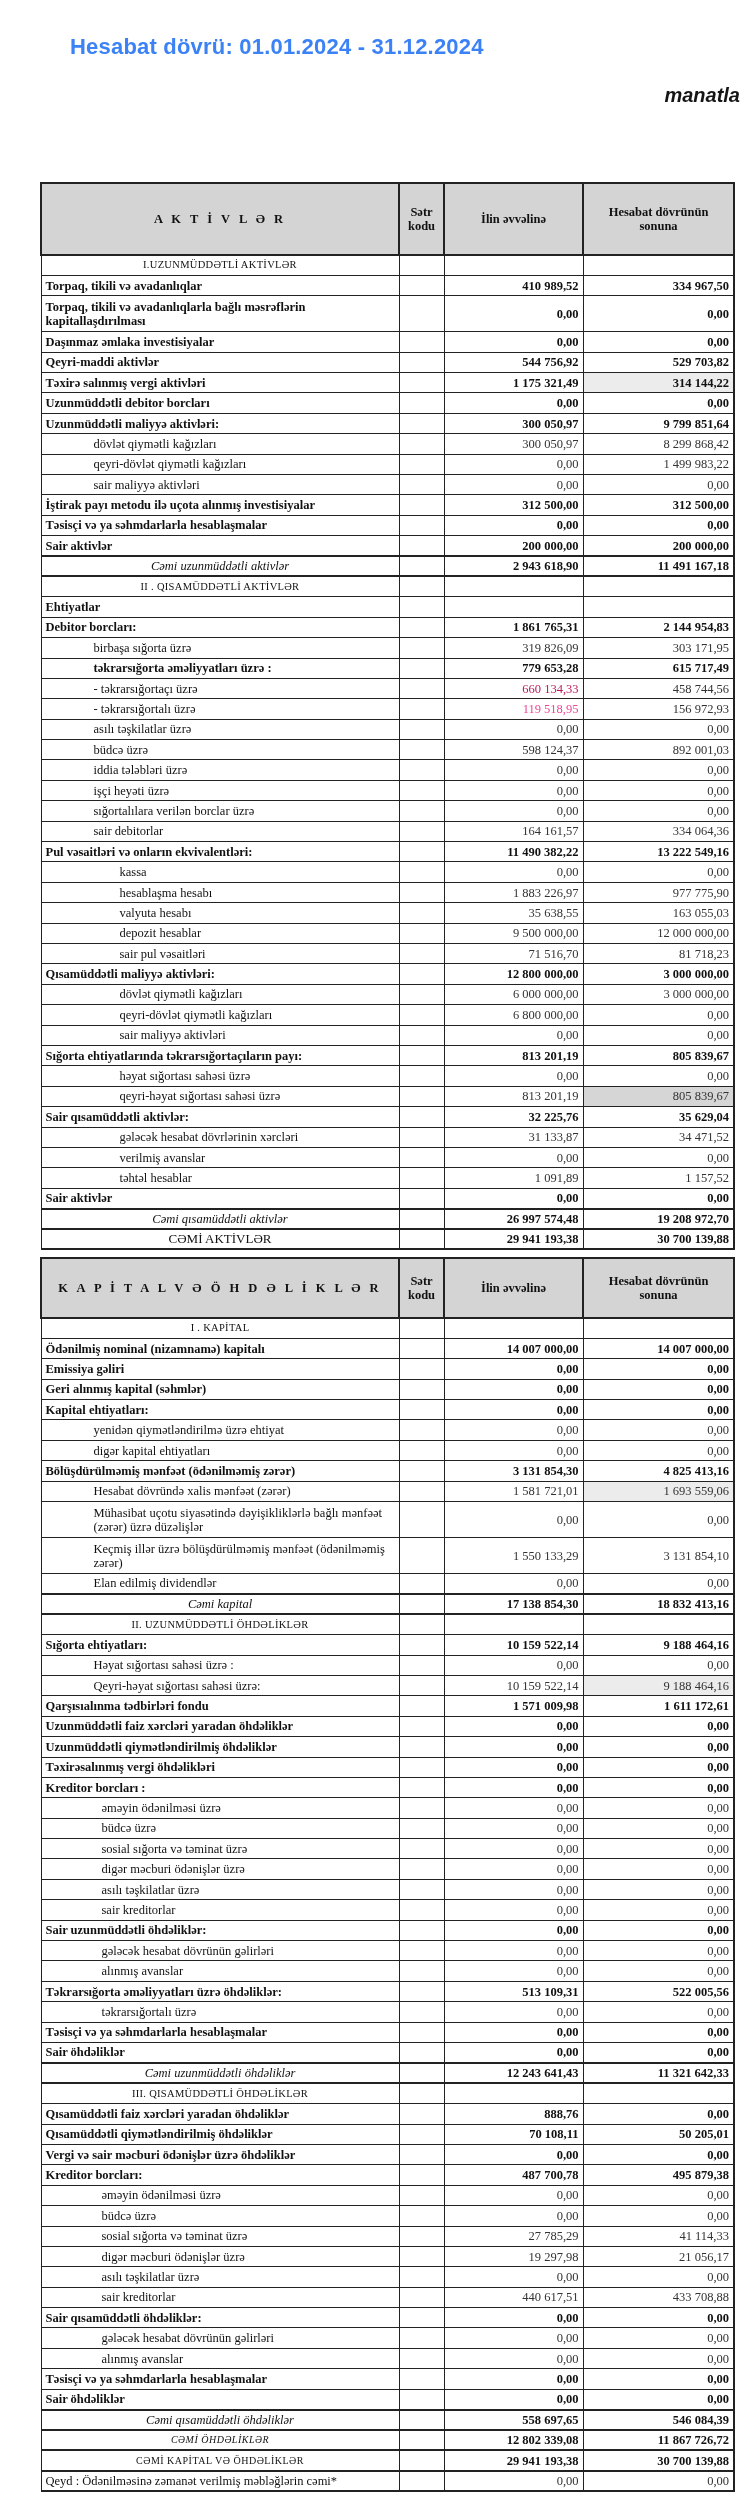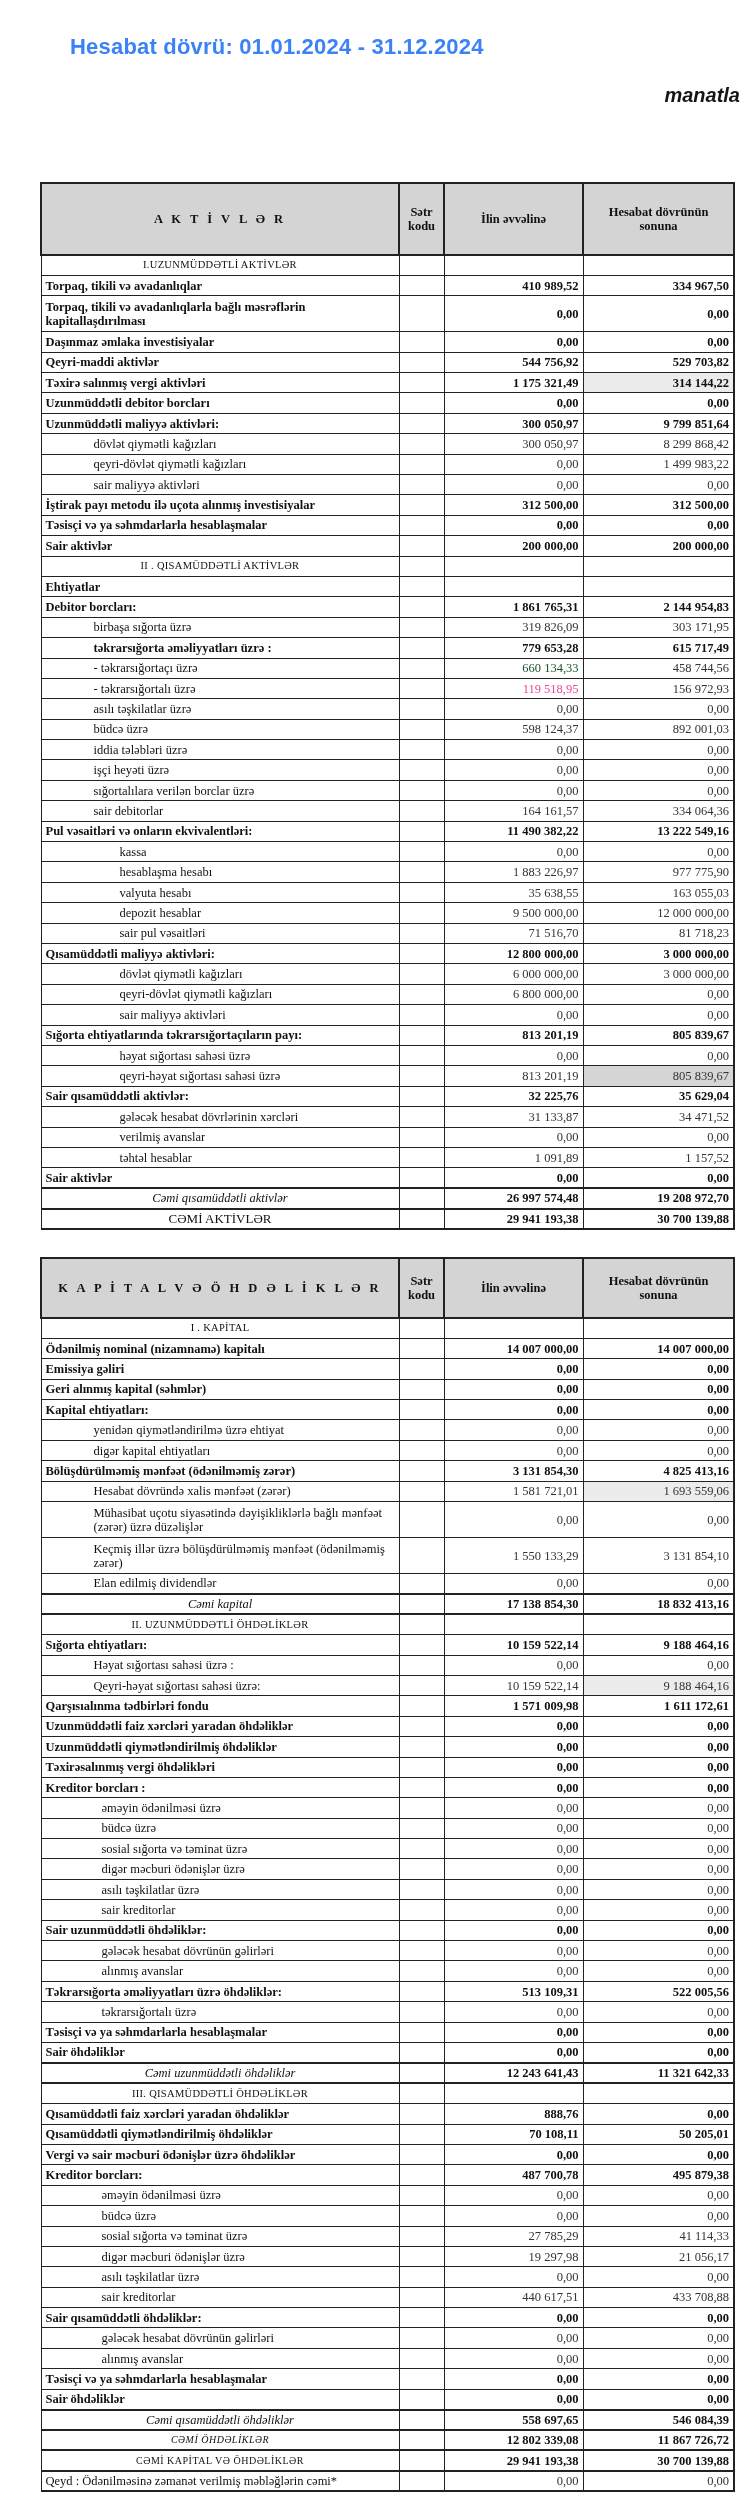--- a/index.html
+++ b/index.html
@@ -136,20 +136,26 @@
         <td class="code"></td>
         <td class="num">0,00</td>
         <td class="num last">0,00</td>
       </tr>
       <tr class="r b">
         <td class="lbl">Sair aktivlər</td>
         <td class="code"></td>
         <td class="num">200 000,00</td>
         <td class="num last">200 000,00</td>
       </tr>
+      <tr class="r total">
+        <td class="lbl">Cəmi uzunmüddətli aktivlər</td>
+        <td class="code"></td>
+        <td class="num">2 943 618,90</td>
+        <td class="num last">11 491 167,18</td>
+      </tr>
       <tr class="r section">
         <td class="lbl">II . QISAMÜDDƏTLİ AKTİVLƏR</td>
         <td class="code"></td>
         <td class="num"></td>
         <td class="num last"></td>
       </tr>
       <tr class="r b">
         <td class="lbl">Ehtiyatlar</td>
         <td class="code"></td>
         <td class="num"></td>
@@ -169,21 +175,21 @@
       </tr>
       <tr class="r b">
         <td class="lbl i1">təkrarsığorta əməliyyatları üzrə :</td>
         <td class="code"></td>
         <td class="num">779 653,28</td>
         <td class="num last">615 717,49</td>
       </tr>
       <tr class="r">
         <td class="lbl i1">- təkrarsığortaçı üzrə</td>
         <td class="code"></td>
-        <td class="num" style="font-weight: normal; color: #14532d;">660 134,33</td>
+        <td class="num" style="font-weight: normal; color: #be185d;">660 134,33</td>
         <td class="num last" style="font-weight: normal; color: rgb(51, 51, 51);">458 744,56</td>
       </tr>
       <tr class="r">
         <td class="lbl i1">- təkrarsığortalı üzrə</td>
         <td class="code"></td>
         <td class="num" style="font-weight: normal; color: #ec4899;">119 518,95</td>
         <td class="num last" style="font-weight: normal; color: rgb(51, 51, 51);">156 972,93</td>
       </tr>
       <tr class="r">
         <td class="lbl i1">asılı təşkilatlar üzrə</td>

